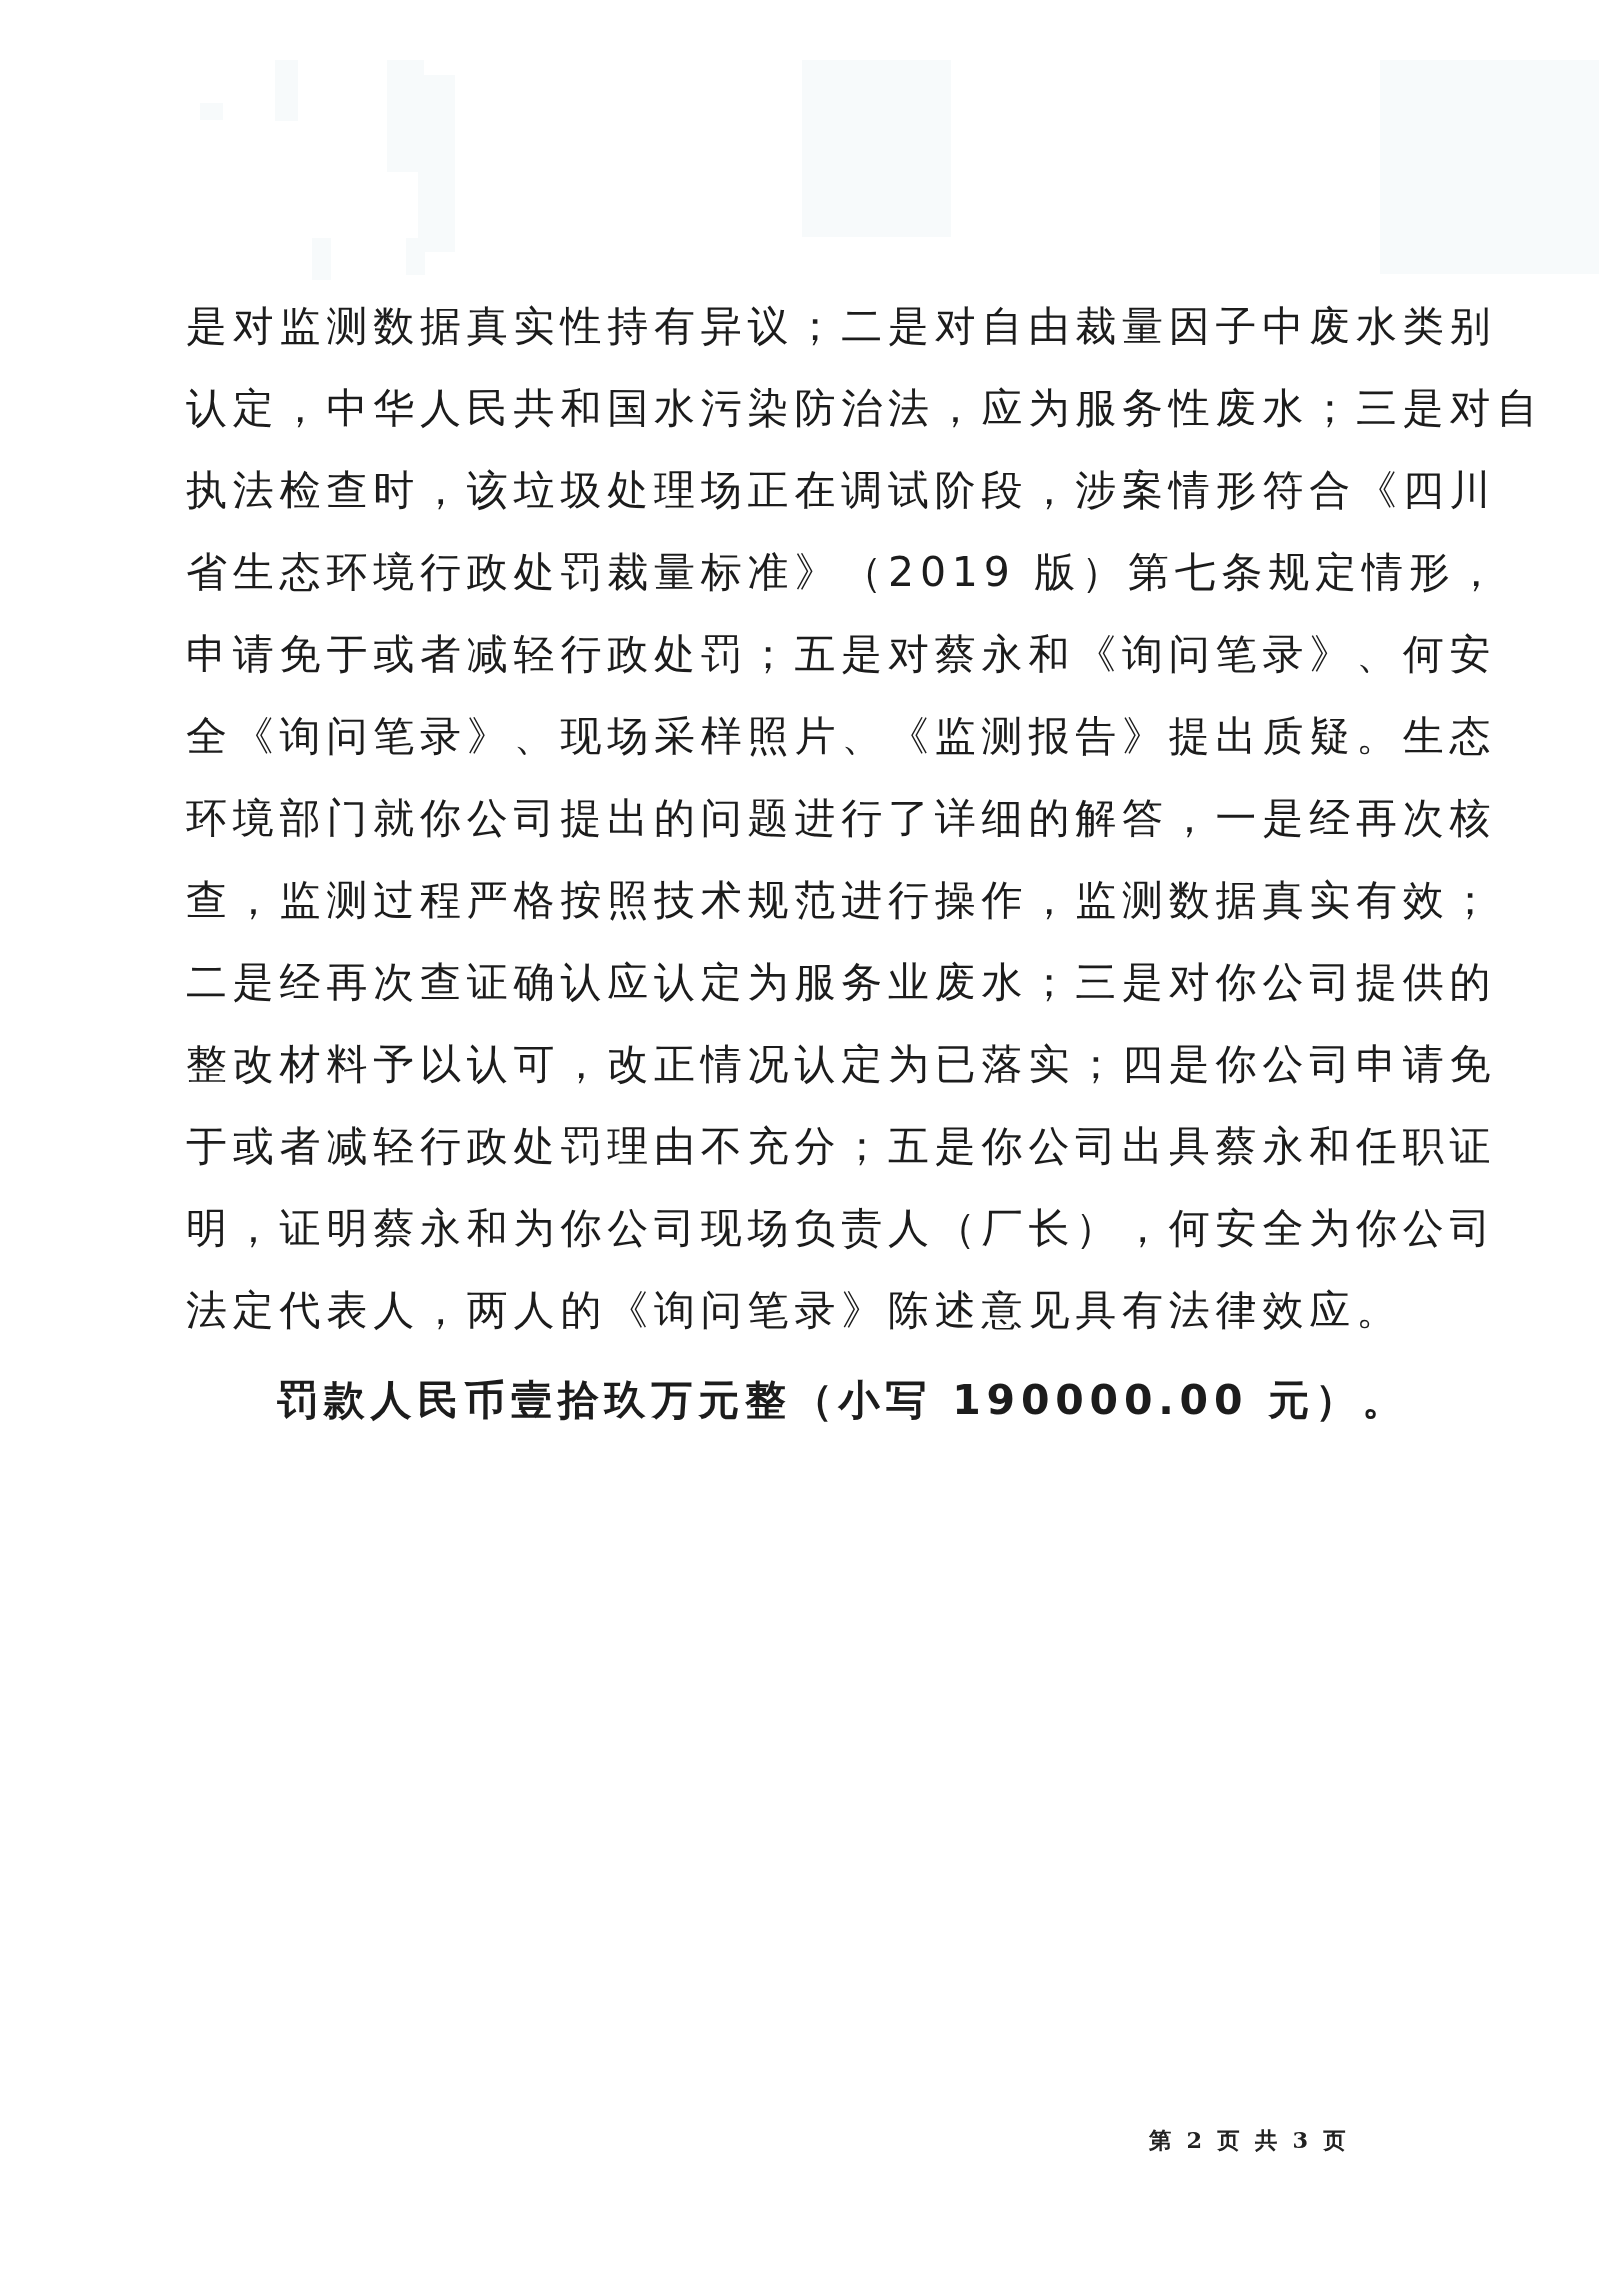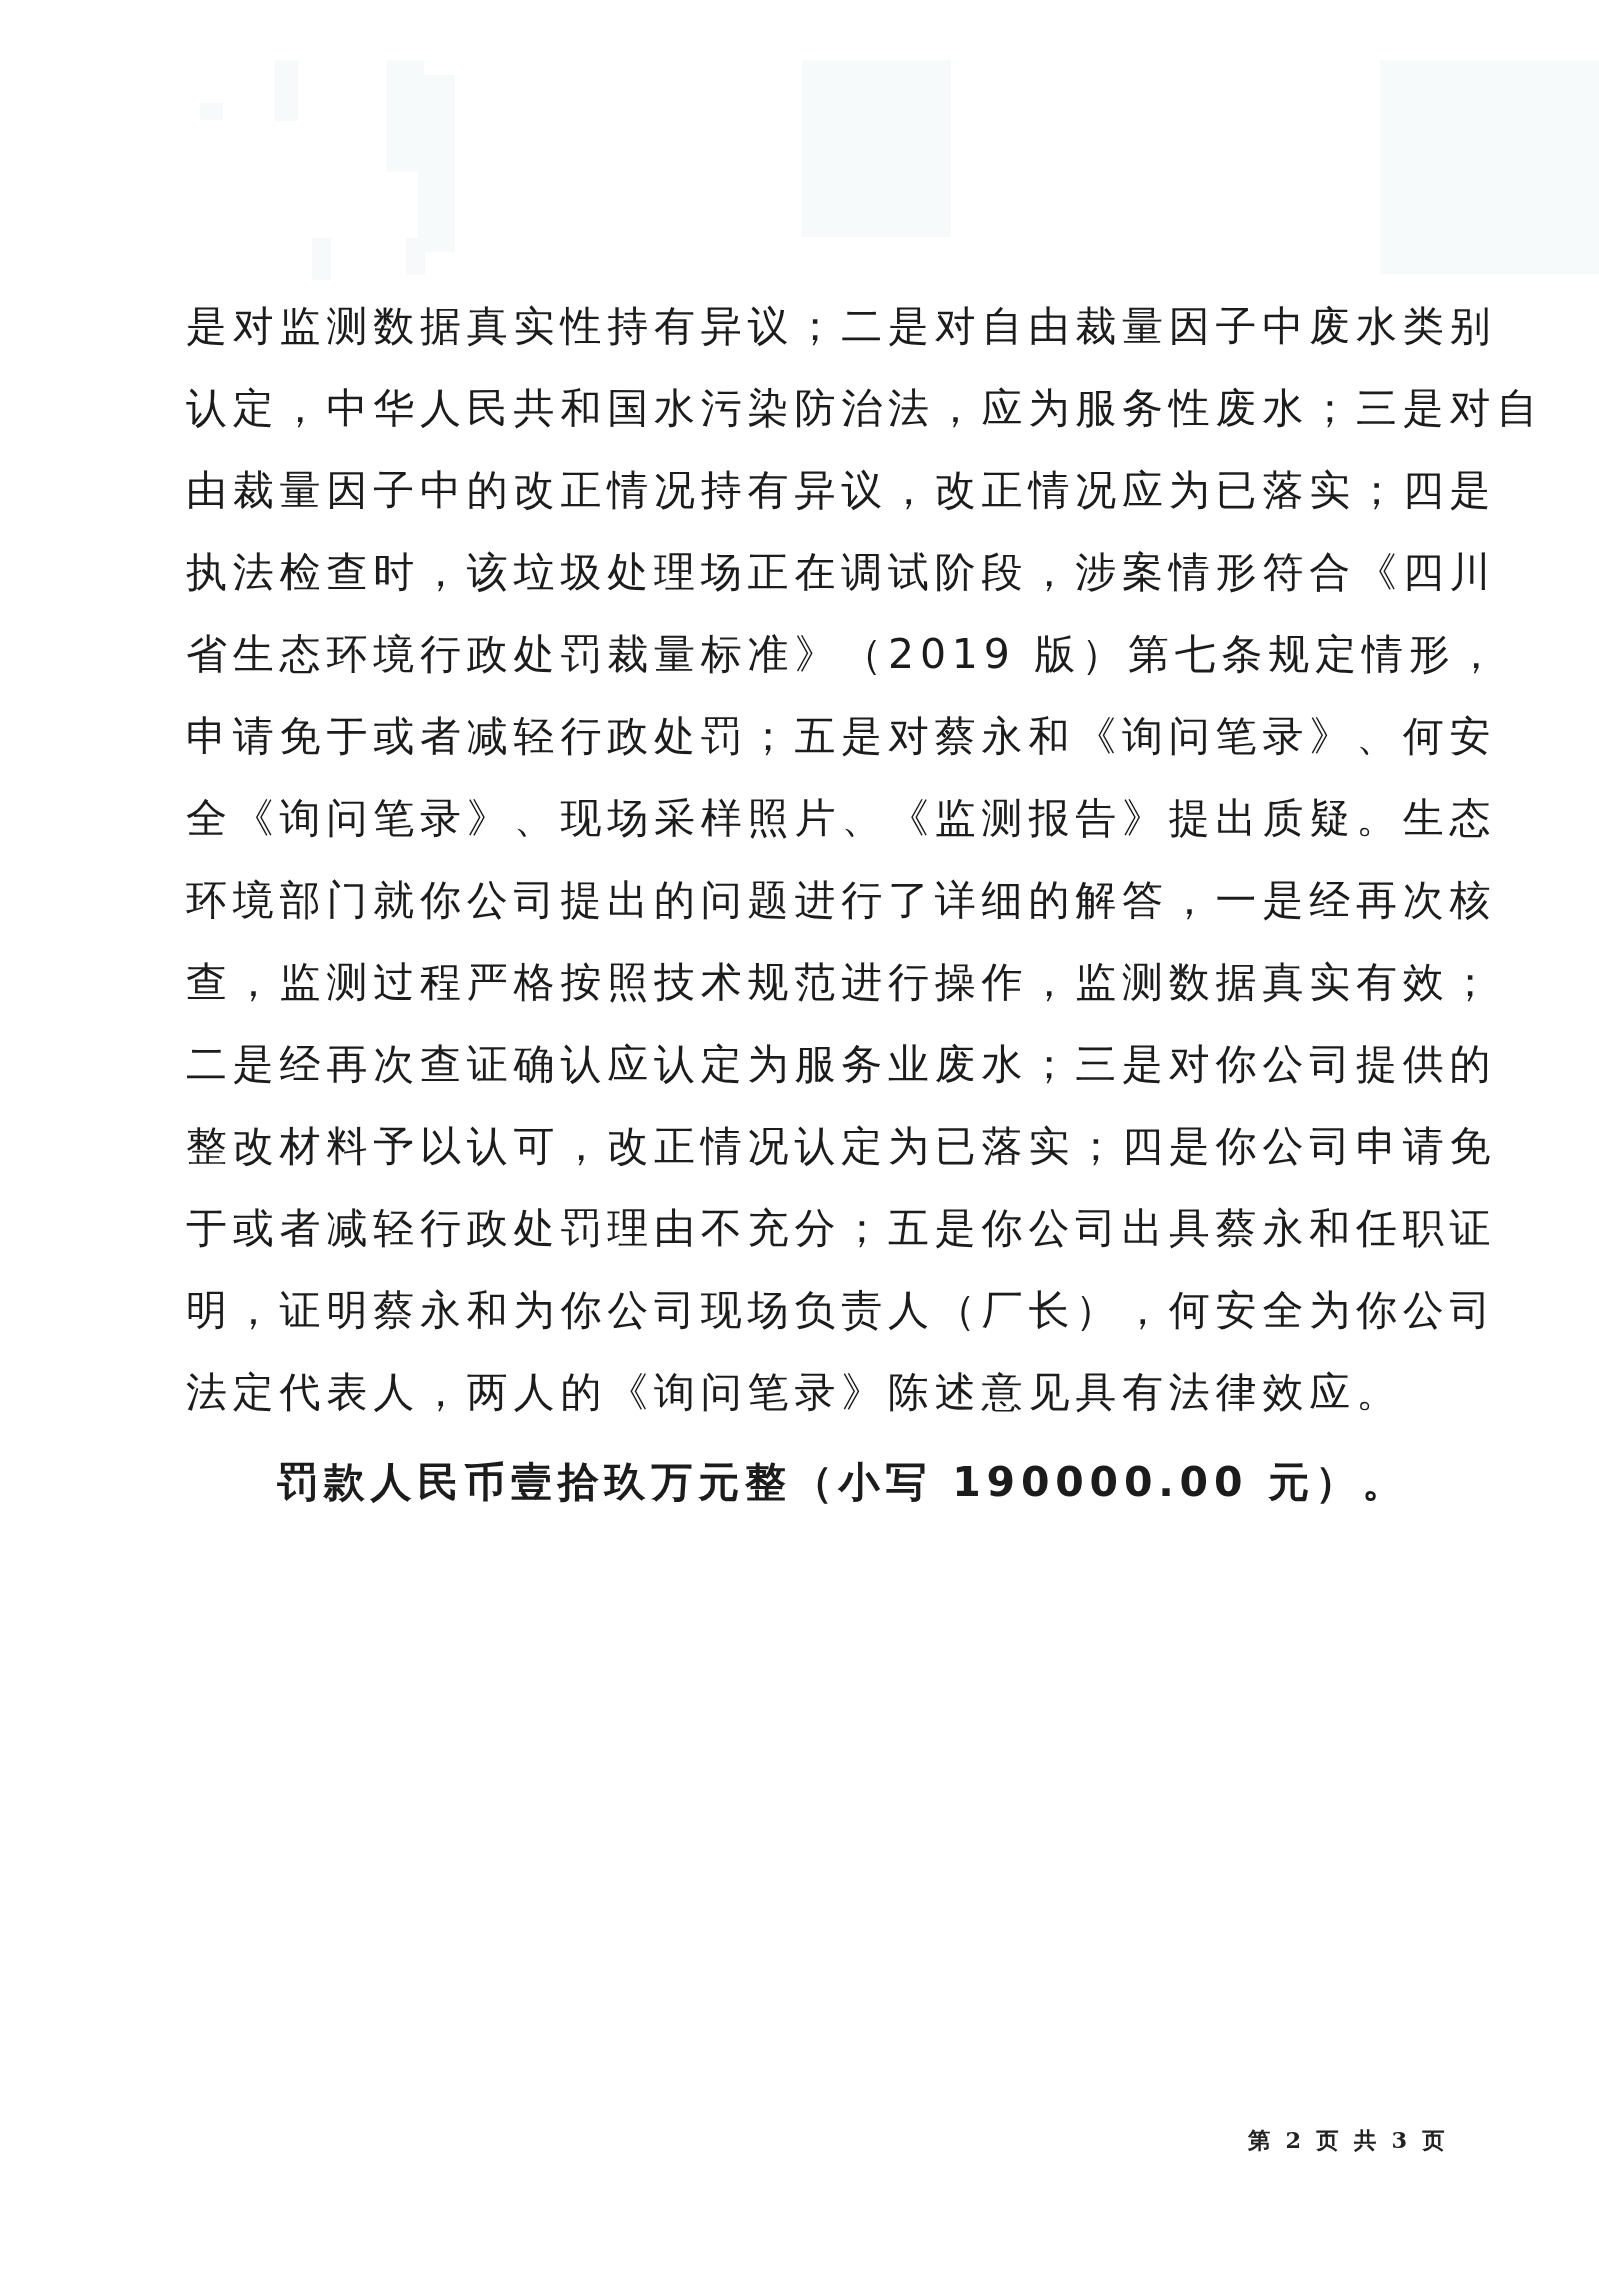--- a/index.html
+++ b/index.html
@@ -44,21 +44,21 @@
     }
     .line.indent {
       padding-left: 91px;
     }
     .line.fine {
       margin-top: 7.5px;
       font-weight: bold;
     }
     .page-footer {
       position: absolute;
-      left: 1248px;
+      left: 1149px;
       top: 2125px;
       font-family: "DejaVu Serif", serif;
       font-weight: bold;
       font-size: 22.4px;
       letter-spacing: 3.7px;
       color: #222;
     }
   </style>
 </head>
 <body>
@@ -72,21 +72,20 @@
   <div class="scan-mark" style="left:312px;top:238px;width:18.6px;height:42px;"></div>
   <div class="scan-mark" style="left:200px;top:103px;width:23px;height:17px;"></div>
   <div class="scan-mark" style="left:802px;top:60px;width:149px;height:177px;"></div>
   <div class="scan-mark" style="left:1380px;top:60px;width:220px;height:214px;"></div>
 
   <div class="body-text">
 
     <div>
       <span class="line">是对监测数据真实性持有异议；二是对自由裁量因子中废水类别</span>
       <span class="line">认定，中华人民共和国水污染防治法，应为服务性废水；三是对自</span>
-      <span class="line">由裁量因子中的改正情况持有异议，改正情况应为已落实；四是</span>
       <span class="line">执法检查时，该垃圾处理场正在调试阶段，涉案情形符合《四川</span>
       <span class="line">省生态环境行政处罚裁量标准》（2019 版）第七条规定情形，</span>
       <span class="line">申请免于或者减轻行政处罚；五是对蔡永和《询问笔录》、何安</span>
       <span class="line">全《询问笔录》、现场采样照片、《监测报告》提出质疑。生态</span>
       <span class="line">环境部门就你公司提出的问题进行了详细的解答，一是经再次核</span>
       <span class="line">查，监测过程严格按照技术规范进行操作，监测数据真实有效；</span>
       <span class="line">二是经再次查证确认应认定为服务业废水；三是对你公司提供的</span>
       <span class="line">整改材料予以认可，改正情况认定为已落实；四是你公司申请免</span>
       <span class="line">于或者减轻行政处罚理由不充分；五是你公司出具蔡永和任职证</span>
       <span class="line">明，证明蔡永和为你公司现场负责人（厂长），何安全为你公司</span>

